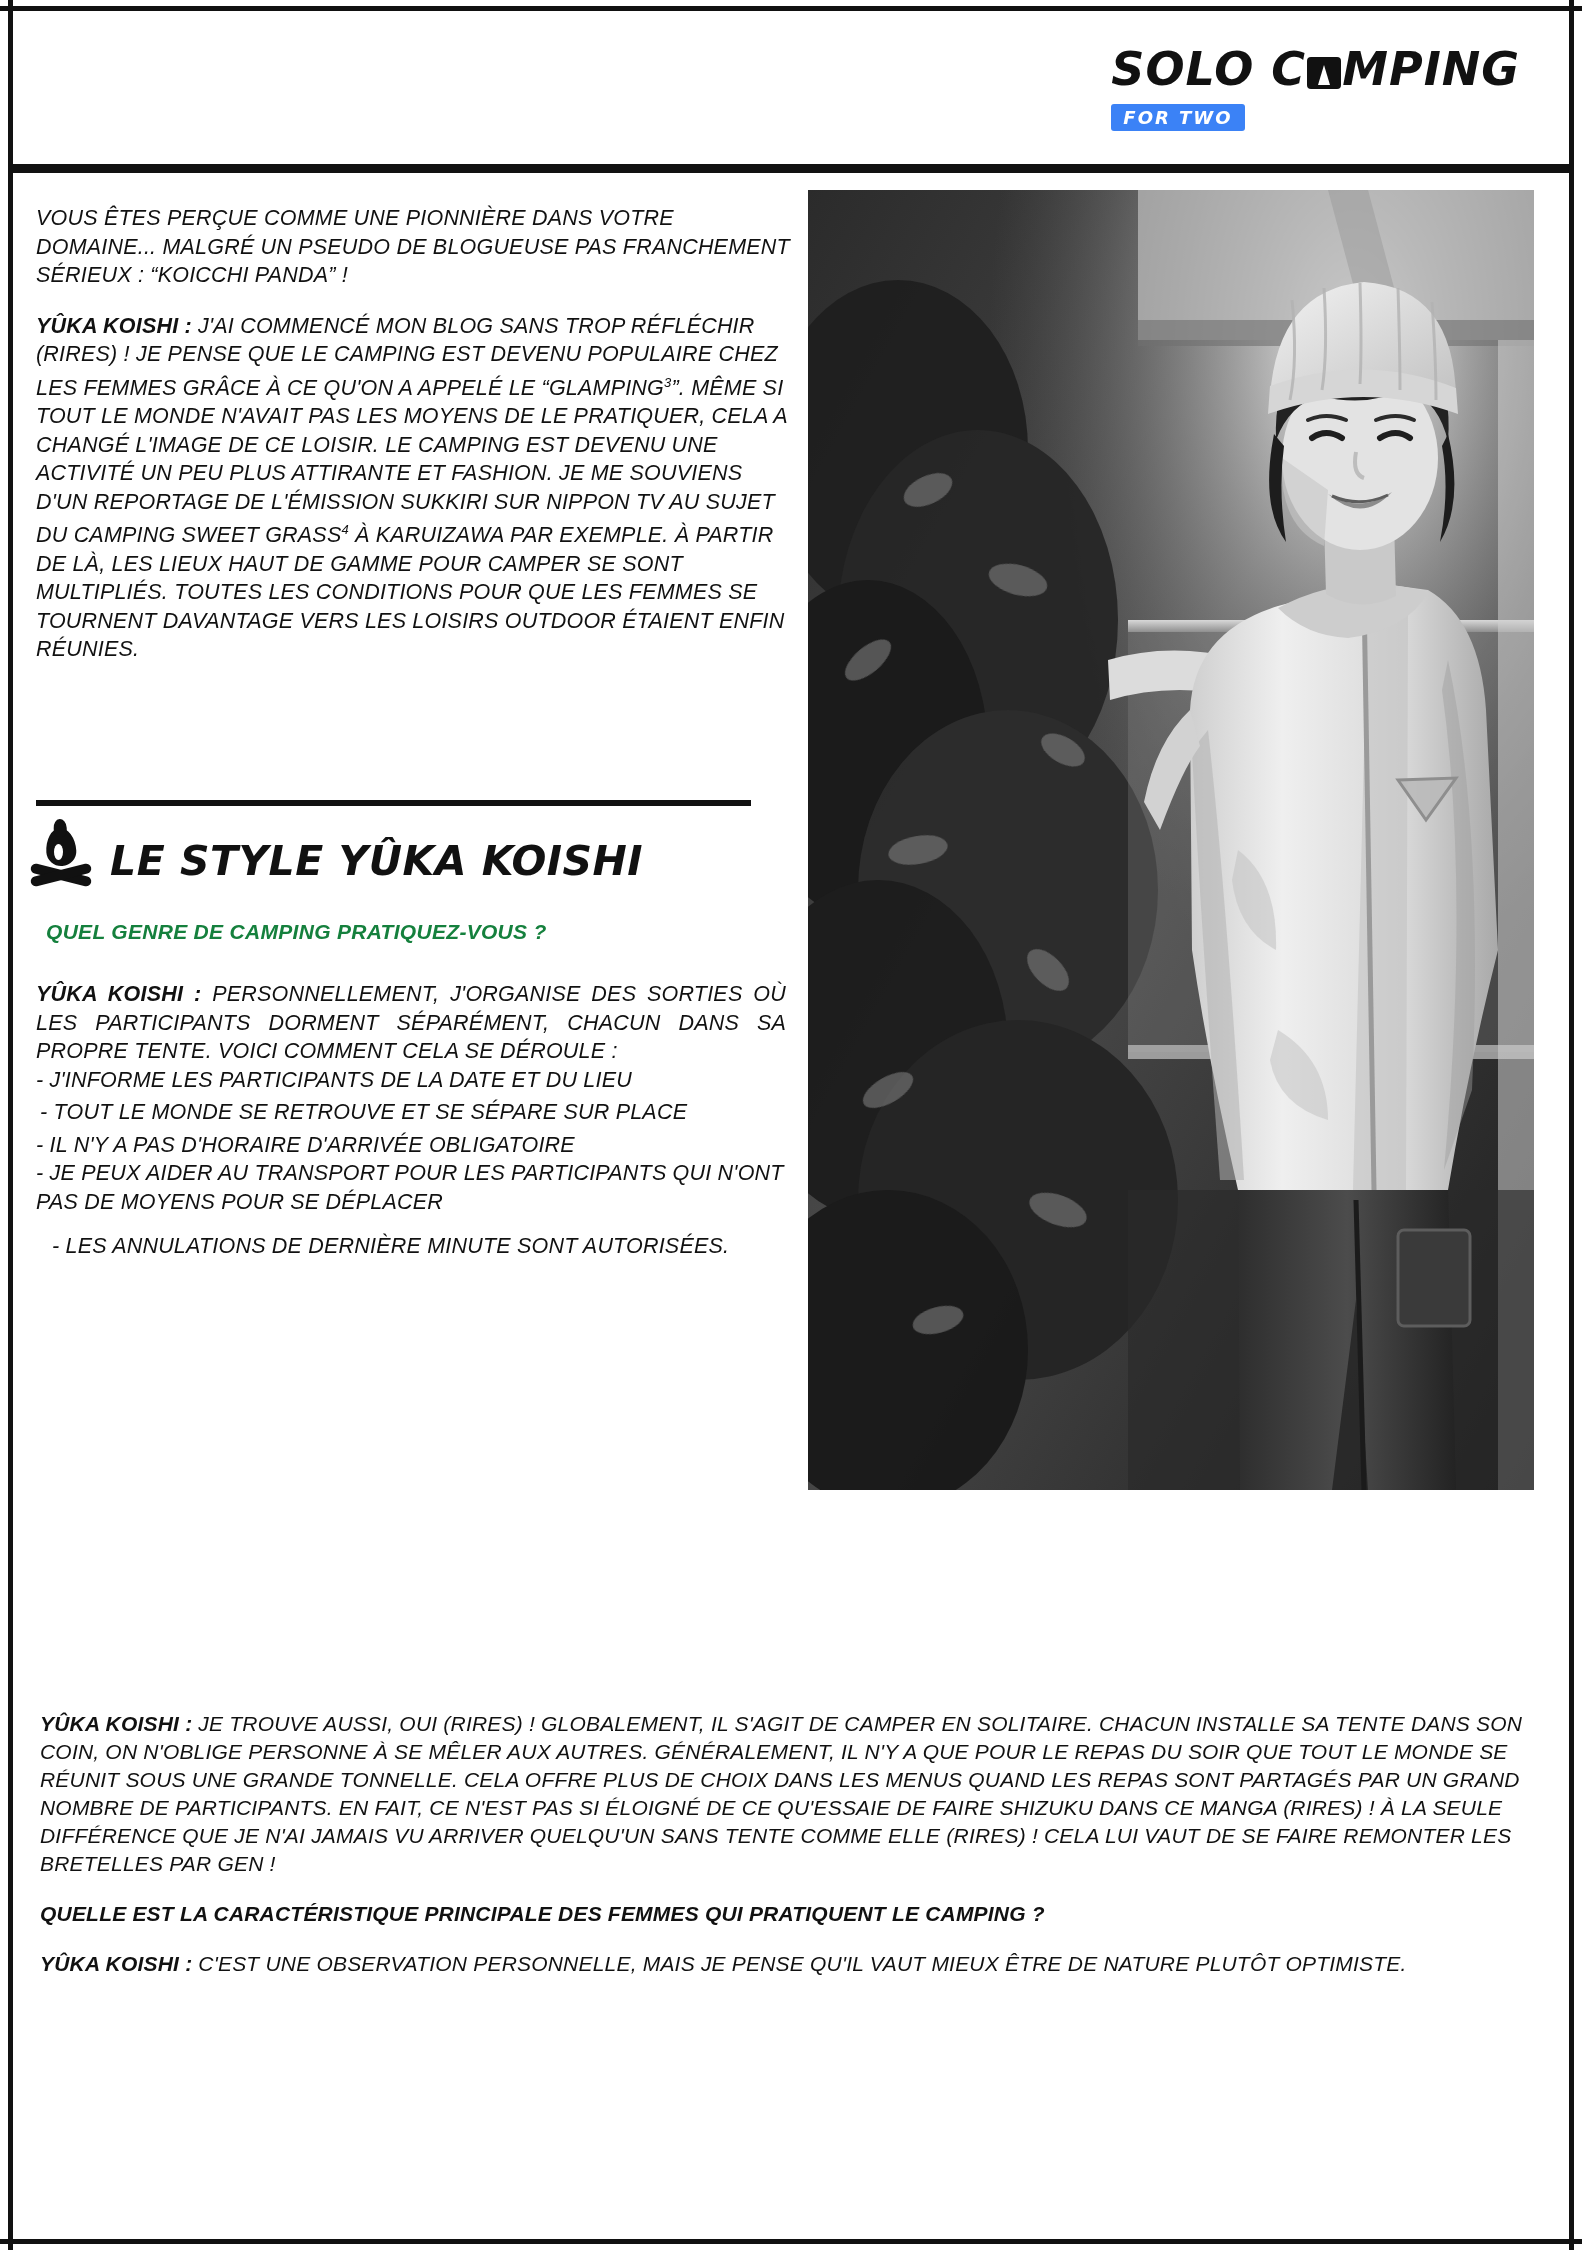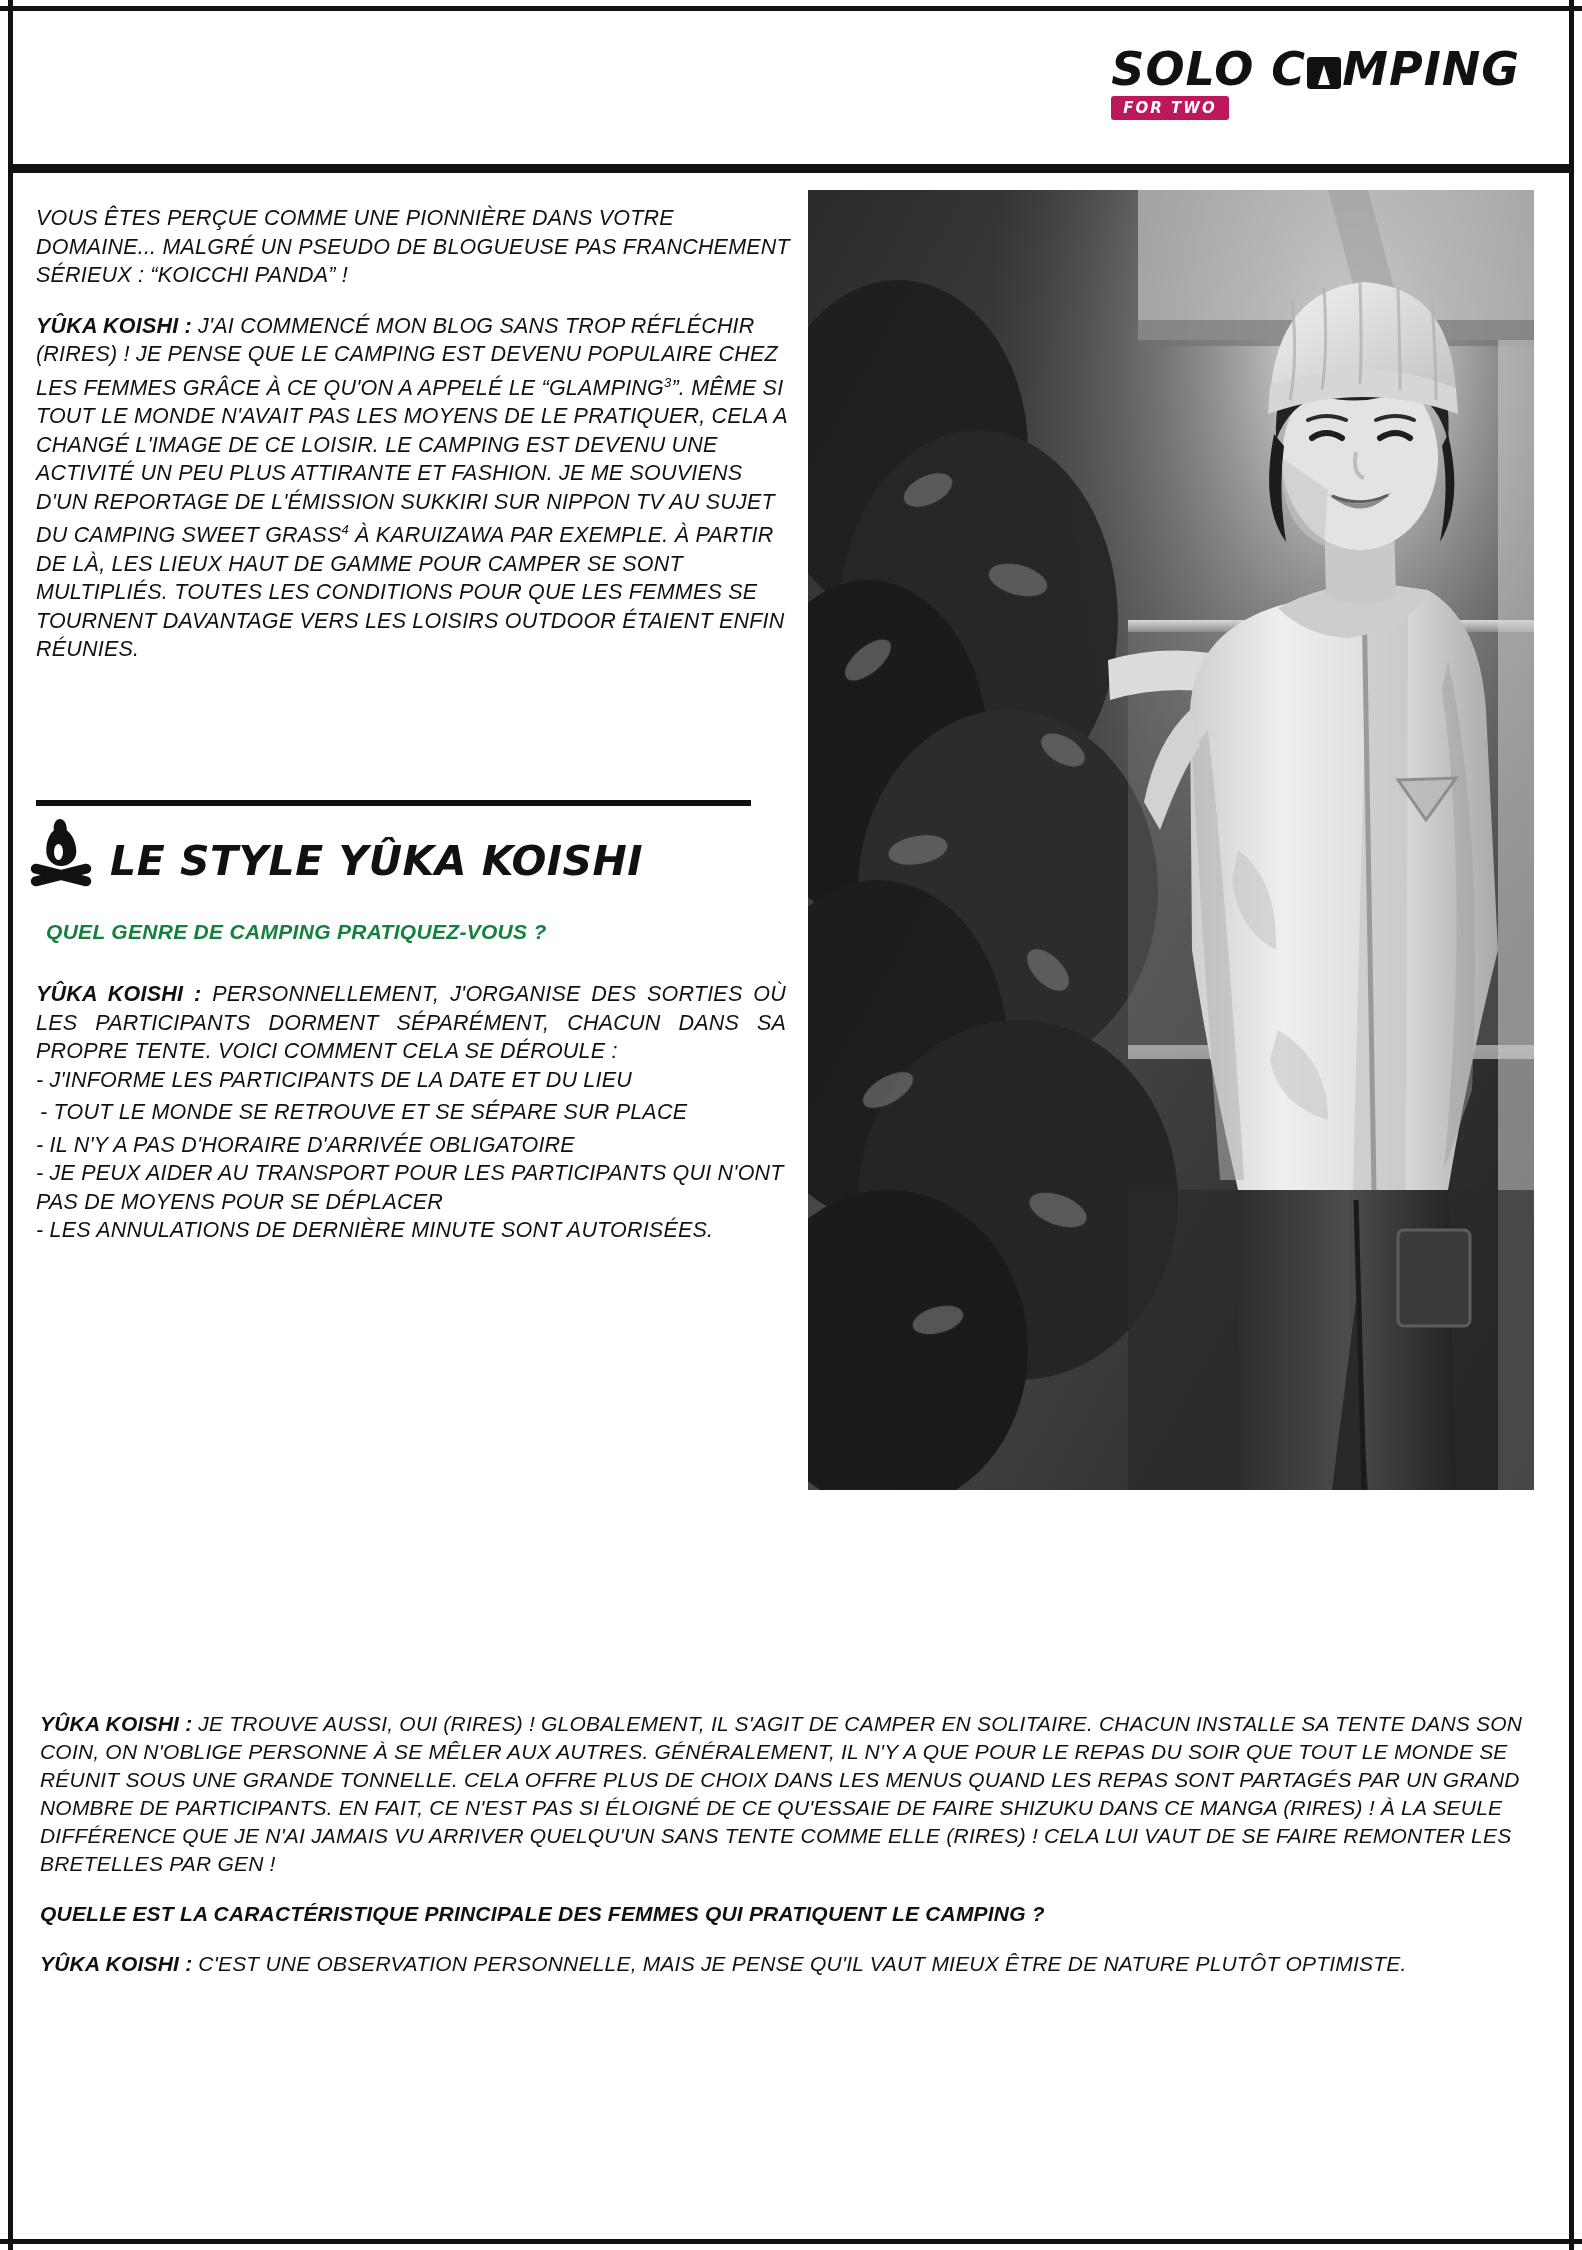--- a/index.html
+++ b/index.html
@@ -91,27 +91,27 @@
   .logo-tent .tent-door {
     position: absolute;
     left: 11px; top: 10px;
     width: 0; height: 0;
     border-left: 6px solid transparent;
     border-right: 6px solid transparent;
     border-bottom: 20px solid #ffffff;
   }
   .logo-sub {
     display: inline-block;
-    margin-top: 4px;
-    background: #be185d;
+    margin-top: 12px;
+    background: #3b82f6;
     color: #ffffff;
     font-family: "DejaVu Sans", sans-serif;
     font-weight: bold;
     font-style: italic;
-    font-size: 15px;
+    font-size: 18px;
     letter-spacing: 2px;
     padding: 3px 12px 3px 12px;
     border-radius: 3px;
   }
   .masthead-rule {
     position: absolute;
     left: 13px;
     top: 146px;
     width: 1556px;
     height: 9px;
@@ -440,21 +440,21 @@
     <div class="subhead" style="top: 760px;">QUEL GENRE DE CAMPING PRATIQUEZ-VOUS ?</div>
 
     <div class="col-left" style="top: 820px; width: 750px;">
       <p class="para justify" style="margin-bottom:0;">
         <span class="speaker">YÛKA KOISHI :</span><span> PERSONNELLEMENT, J'ORGANISE DES SORTIES OÙ LES PARTICIPANTS DORMENT SÉPARÉMENT, CHACUN DANS SA PROPRE TENTE. VOICI COMMENT CELA SE DÉROULE :</span>
       </p>
       <p class="para" style="margin:0;">- J'INFORME LES PARTICIPANTS DE LA DATE ET DU LIEU</p>
       <p class="para justify" style="margin:4px;">- TOUT LE MONDE SE RETROUVE ET SE SÉPARE SUR PLACE</p>
       <p class="para" style="margin:0;">- IL N'Y A PAS D'HORAIRE D'ARRIVÉE OBLIGATOIRE</p>
       <p class="para" style="margin:0;">- JE PEUX AIDER AU TRANSPORT POUR LES PARTICIPANTS QUI N'ONT PAS DE MOYENS POUR SE DÉPLACER</p>
-      <p class="para justify" style="margin:0;">- LES ANNULATIONS DE DERNIÈRE MINUTE SONT AUTORISÉES.</p>
+      <p class="para justify" style="margin:16px;">- LES ANNULATIONS DE DERNIÈRE MINUTE SONT AUTORISÉES.</p>
     </div>
 
     <div class="lower">
 
       <p class="para">
         <span class="speaker">YÛKA KOISHI :</span><span> JE TROUVE AUSSI, OUI (RIRES) ! GLOBALEMENT, IL S'AGIT DE CAMPER EN SOLITAIRE. CHACUN INSTALLE SA TENTE DANS SON COIN, ON N'OBLIGE PERSONNE À SE MÊLER AUX AUTRES. GÉNÉRALEMENT, IL N'Y A QUE POUR LE REPAS DU SOIR QUE TOUT LE MONDE SE RÉUNIT SOUS UNE GRANDE TONNELLE. CELA OFFRE PLUS DE CHOIX DANS LES MENUS QUAND LES REPAS SONT PARTAGÉS PAR UN GRAND NOMBRE DE PARTICIPANTS. EN FAIT, CE N'EST PAS SI ÉLOIGNÉ DE CE QU'ESSAIE DE FAIRE SHIZUKU DANS CE MANGA (RIRES) ! À LA SEULE DIFFÉRENCE QUE JE N'AI JAMAIS VU ARRIVER QUELQU'UN SANS TENTE COMME ELLE (RIRES) ! CELA LUI VAUT DE SE FAIRE REMONTER LES BRETELLES PAR GEN !</span>
       </p>
 
       <p class="para" style="font-weight:bold;">QUELLE EST LA CARACTÉRISTIQUE PRINCIPALE DES FEMMES QUI PRATIQUENT LE CAMPING ?</p>
 

